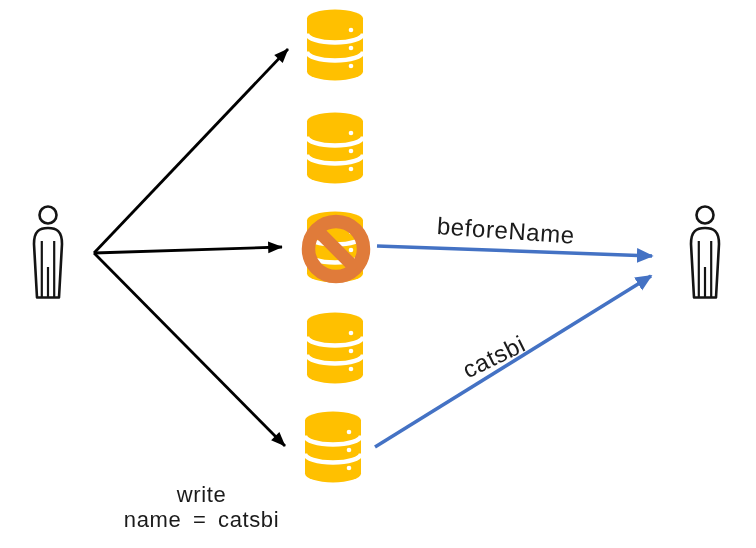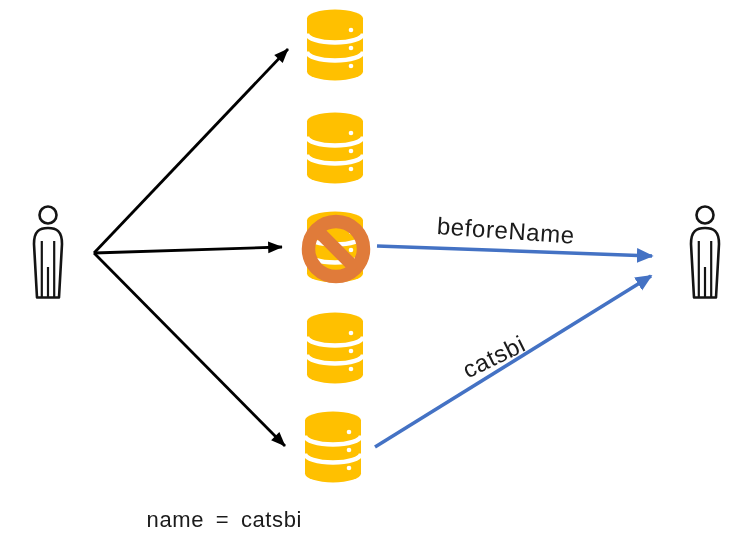--- a/index.html
+++ b/index.html
@@ -33,21 +33,21 @@
     transform: rotate(-26deg);
   }
   .lbl-write-line1 {
     left: 111px; top: 483px; width: 181px;
     text-align: center;
     font-size: 22px;
     letter-spacing: 0.6px;
   }
   .lbl-write-line2 {
     left: 101px; top: 508px; width: 201px;
-    text-align: right;
+    text-align: center;
     font-size: 22px;
     letter-spacing: 0.6px;
     word-spacing: 5px;
   }
   .lbl-read-name {
     left: 456px; top: 495px;
     font-size: 22px;
     letter-spacing: 0.8px;
     word-spacing: 7px;
   }
@@ -101,15 +101,16 @@
     <use href="#db" x="303" y="410" width="60" height="74" class="db-use" color="#FFC000"></use>
 
     <g>
       <circle cx="336" cy="249" r="27.5" fill="none" stroke="#E07B3A" stroke-width="13.5"></circle>
       <line x1="316" y1="229" x2="356" y2="269" stroke="#E07B3A" stroke-width="12.5"></line>
     </g>
   </svg>
 
   <div class="label lbl-before-name">beforeName</div>
   <div class="label lbl-catsbi">catsbi</div>
+  <div class="label lbl-write-line1">write</div>
   <div class="label lbl-write-line2">name = catsbi</div>
 
 </div>
 
 </body></html>

